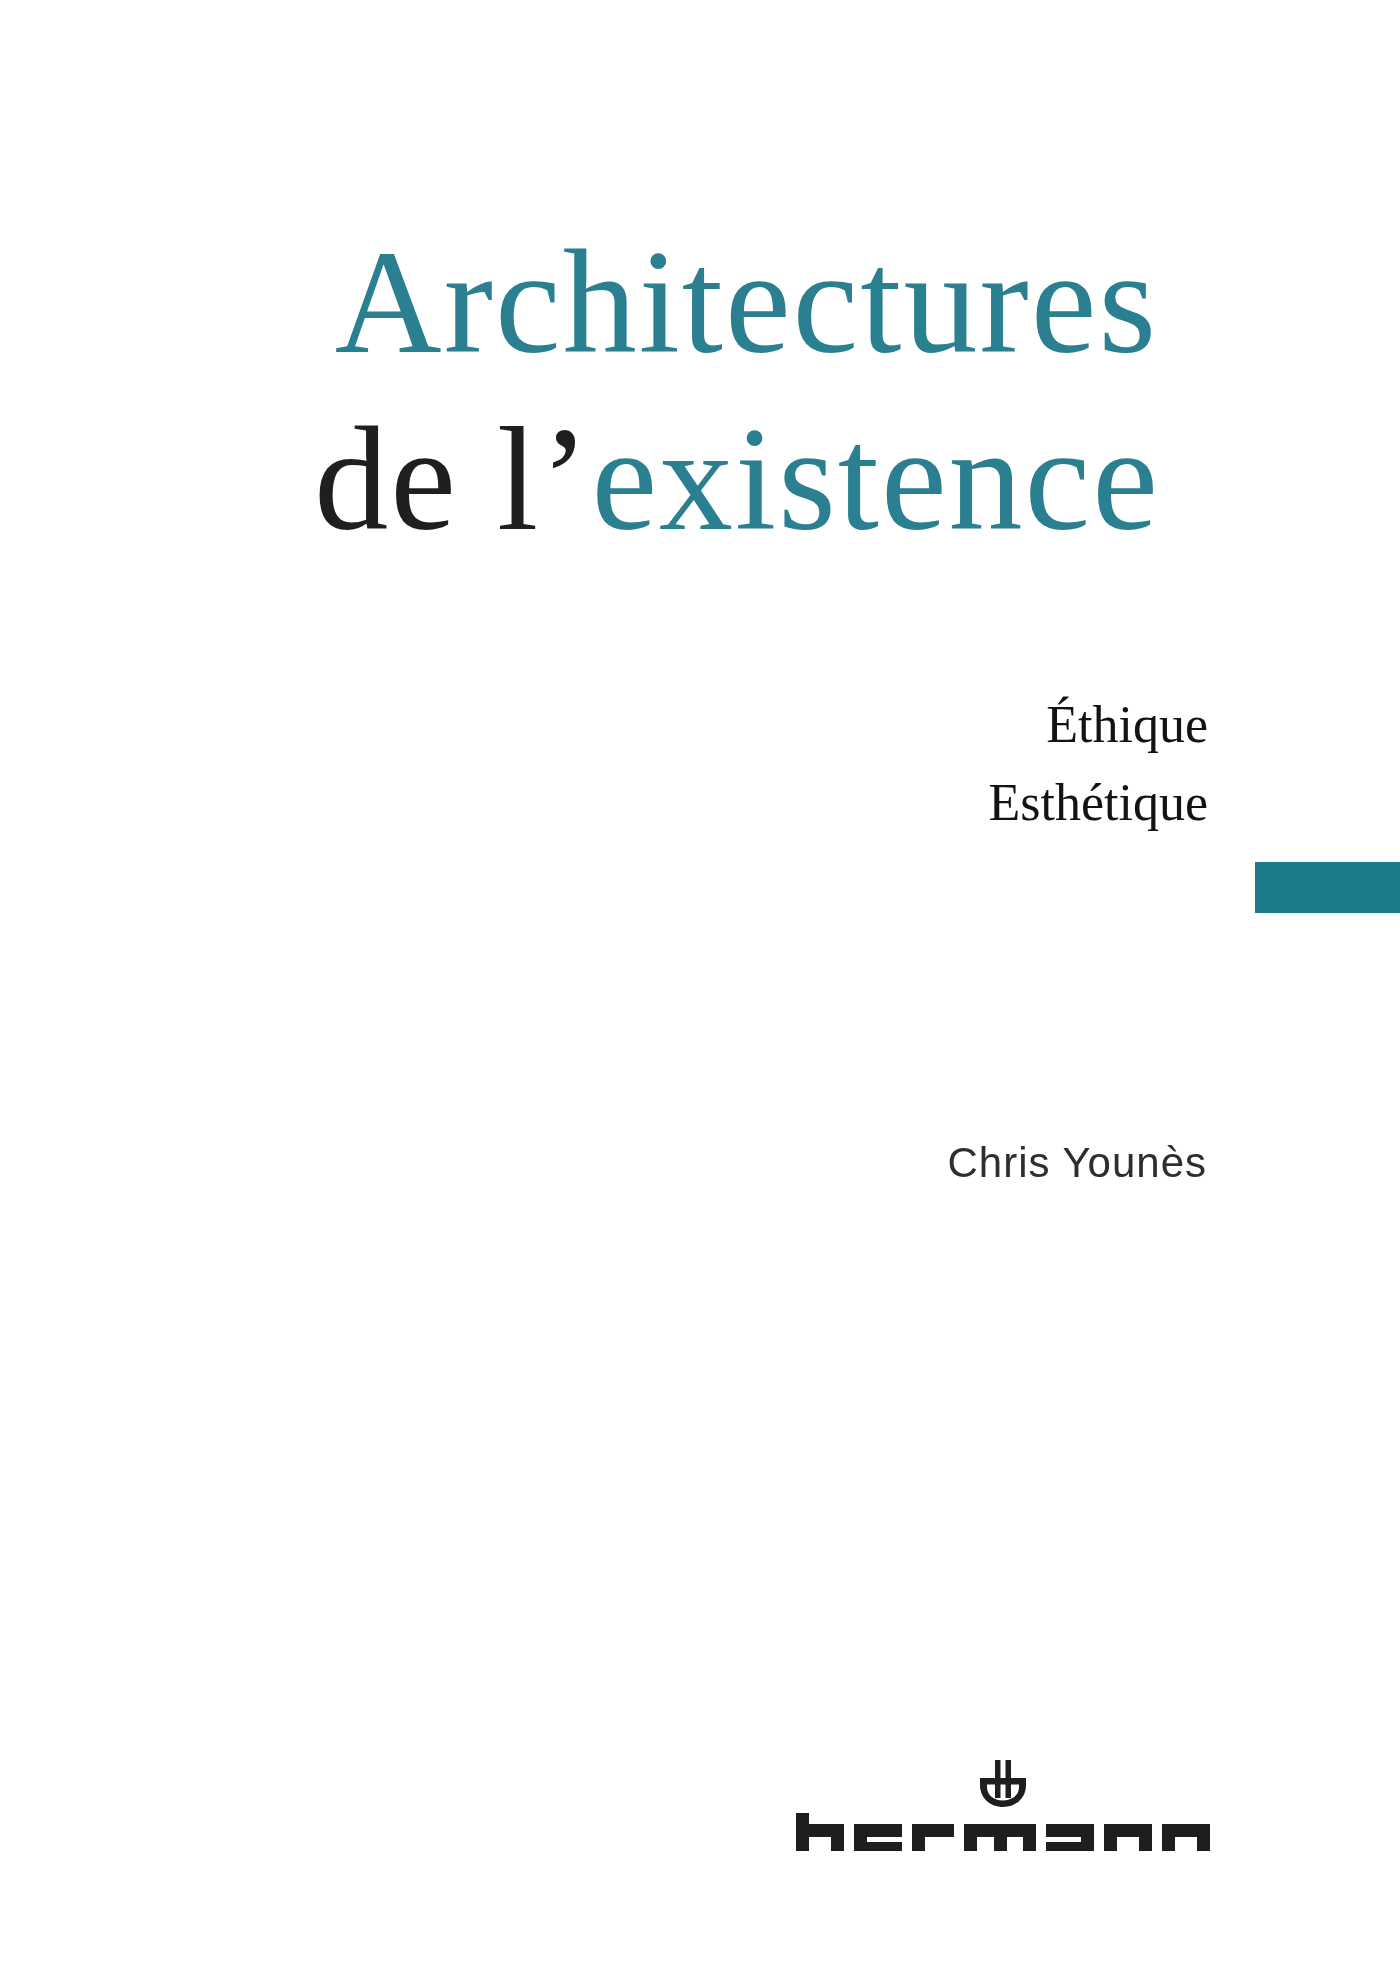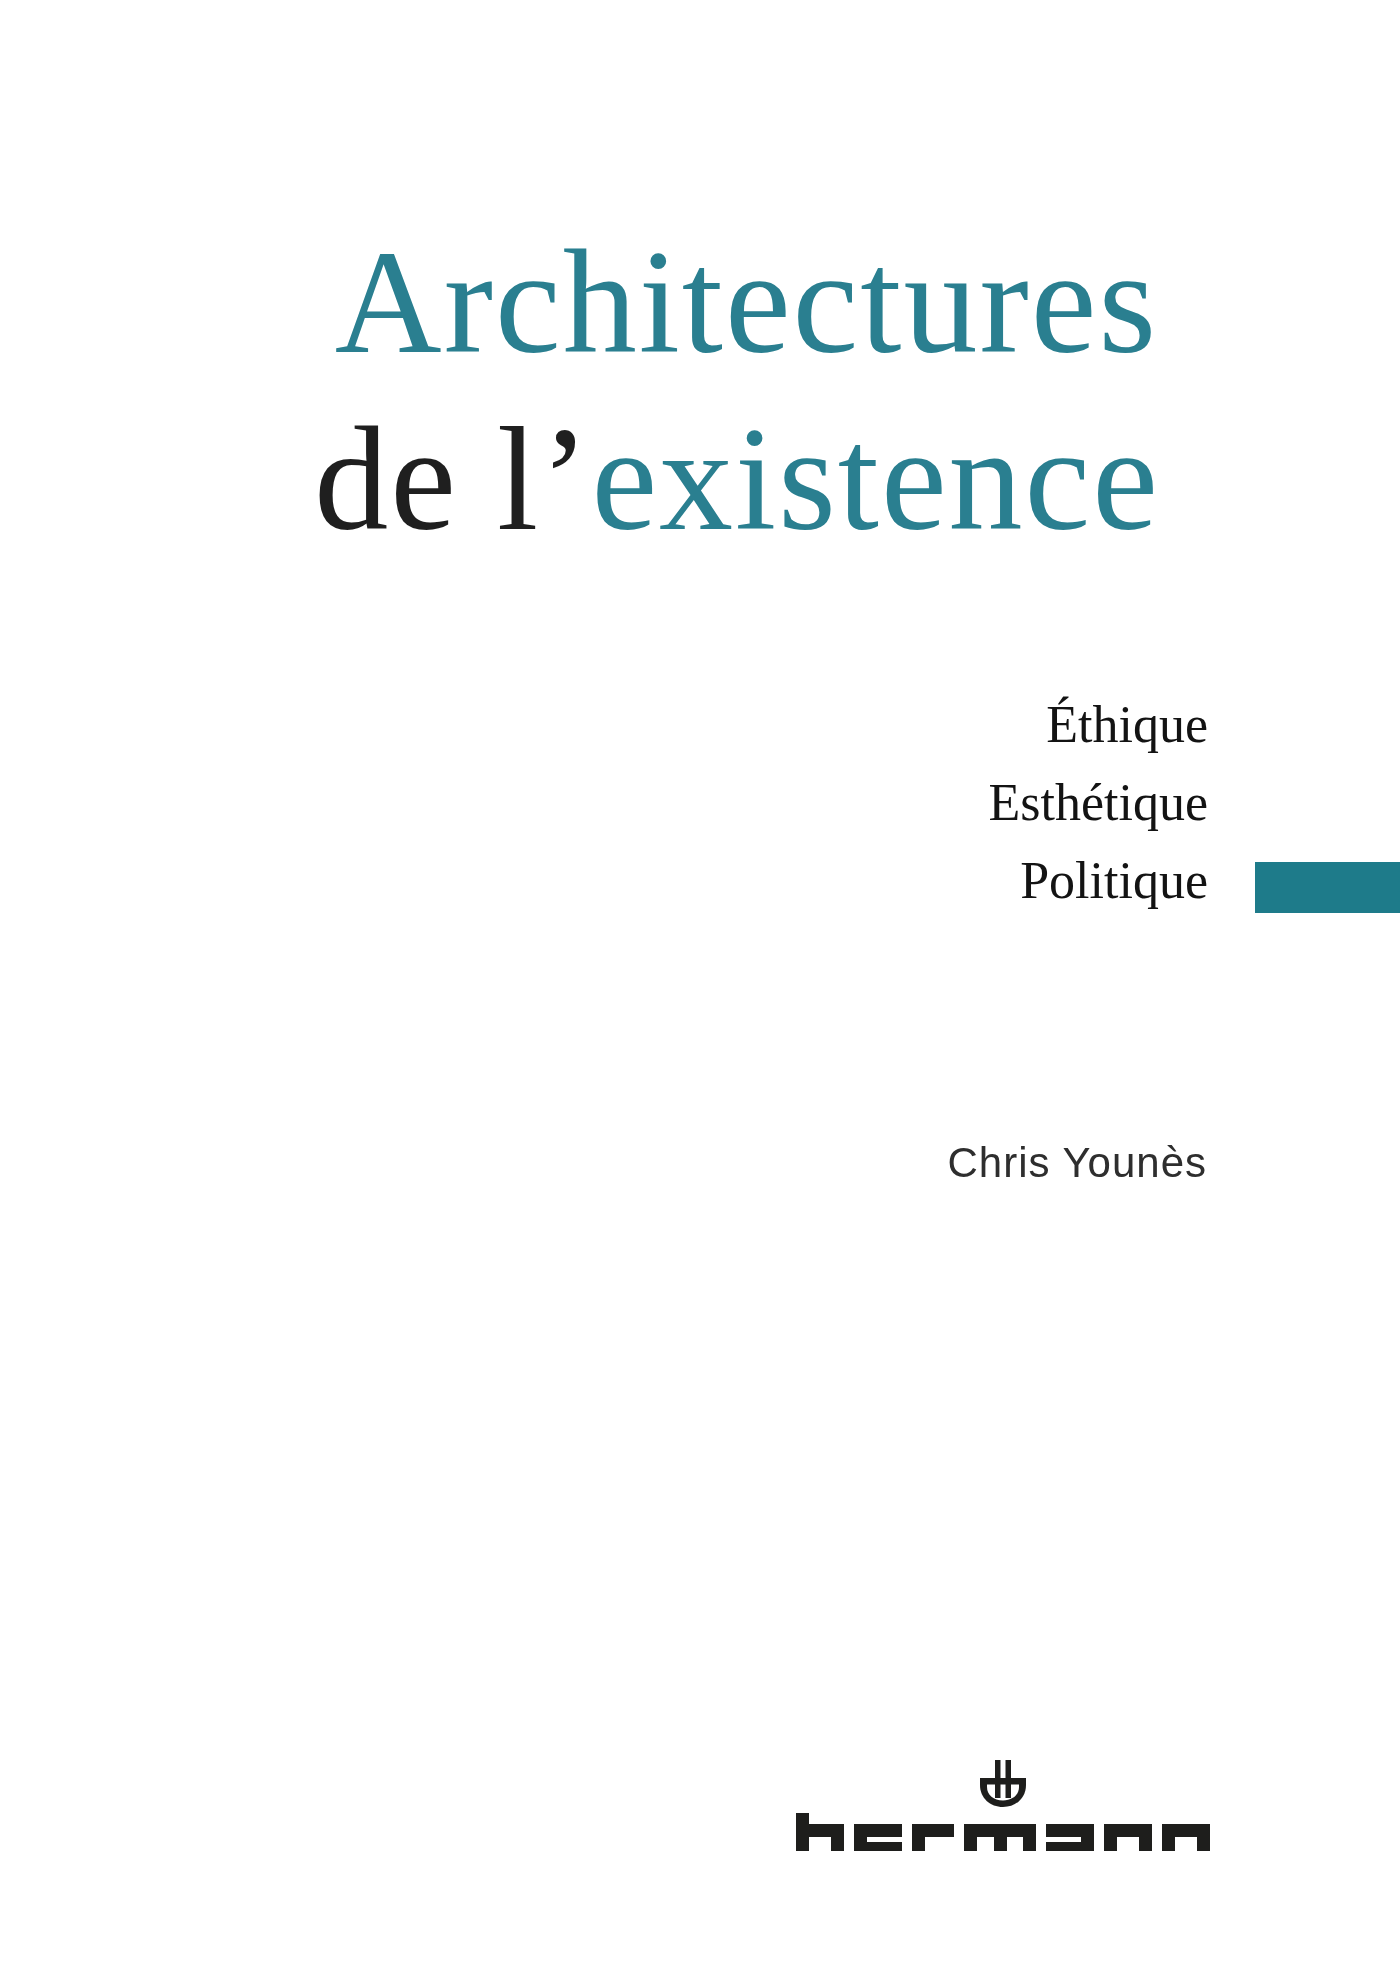--- a/index.html
+++ b/index.html
@@ -97,21 +97,20 @@
 
   <div class="title-line title-line1">Architectures</div>
 
   <div class="title-line title-line2">
     <span class="title-dark">de l’</span><span class="title-accent">existence</span>
   </div>
 
   <div class="subtitle">
     <div>Éthique</div>
     <div>Esthétique</div>
-    <div>Politique</div>
   </div>
 
   <div class="accent-bar"></div>
 
   <div class="author">Chris Younès</div>
 
 
   <div class="logo-symbol" aria-label="hermann-cup-icon">
     <svg viewBox="0 0 50 48" xmlns="http://www.w3.org/2000/svg" aria-hidden="true">
       <path d="M2,18 H48 V25 C48,38 38,47 25,47 C12,47 2,38 2,25 Z" fill="currentColor"></path>

